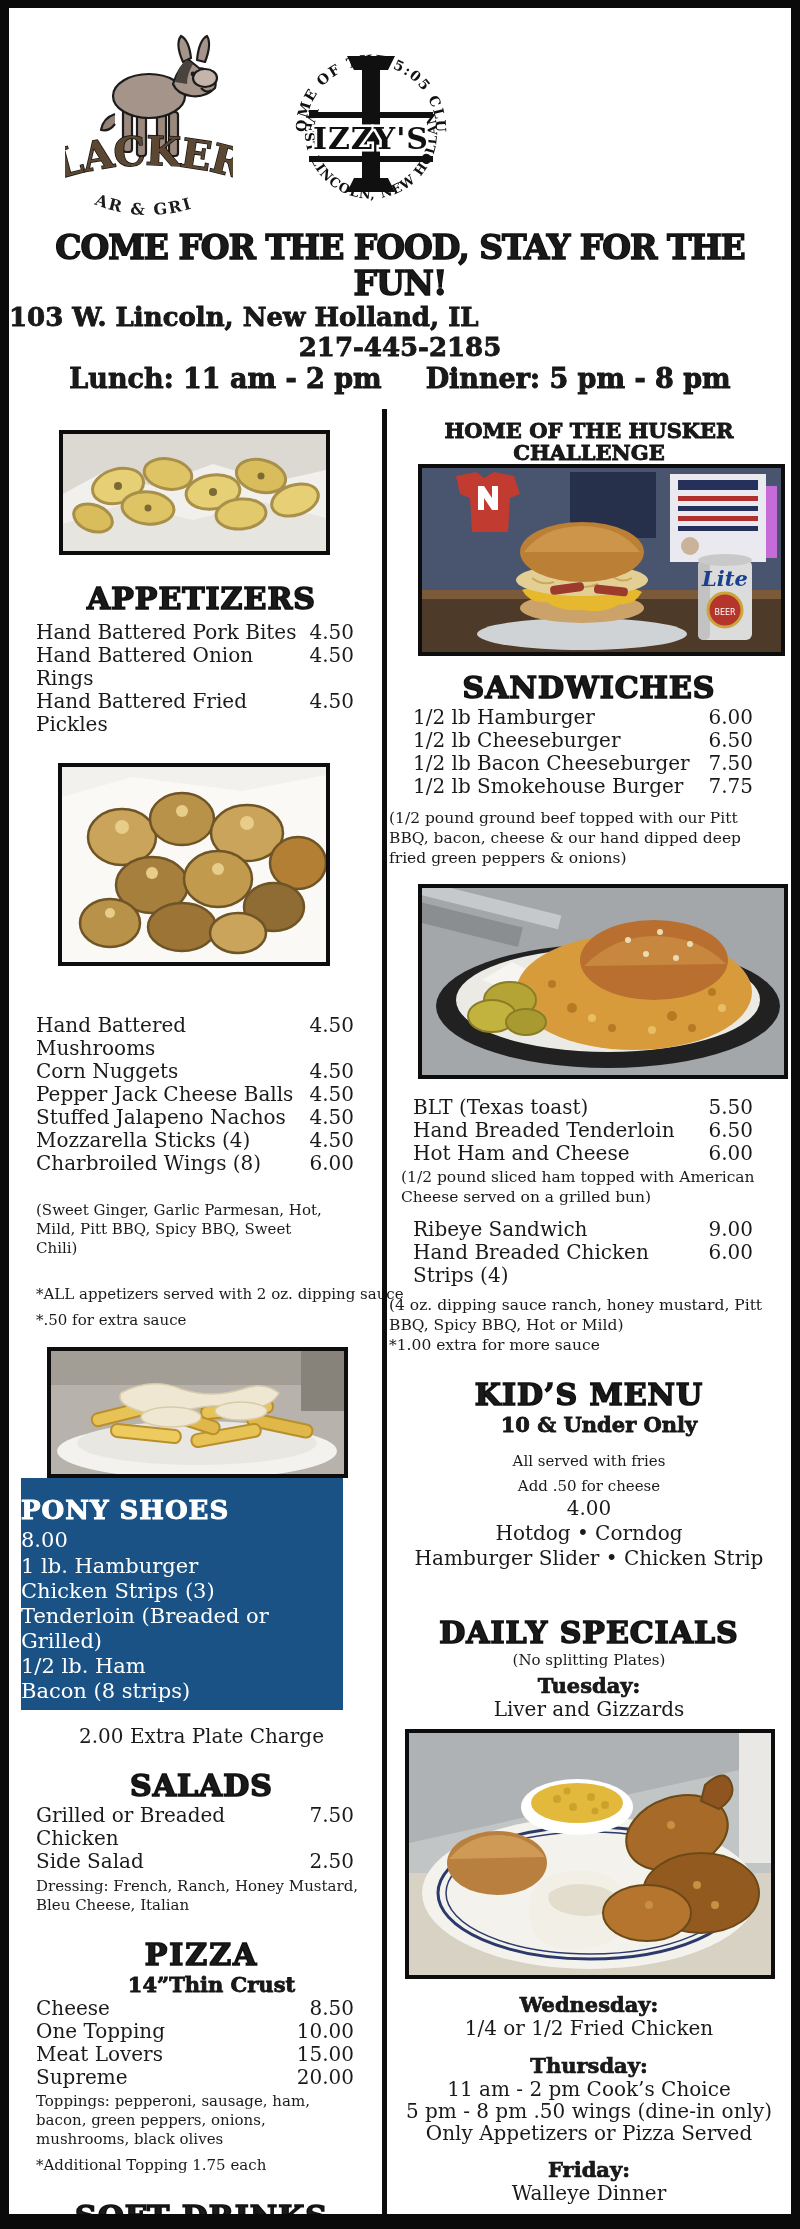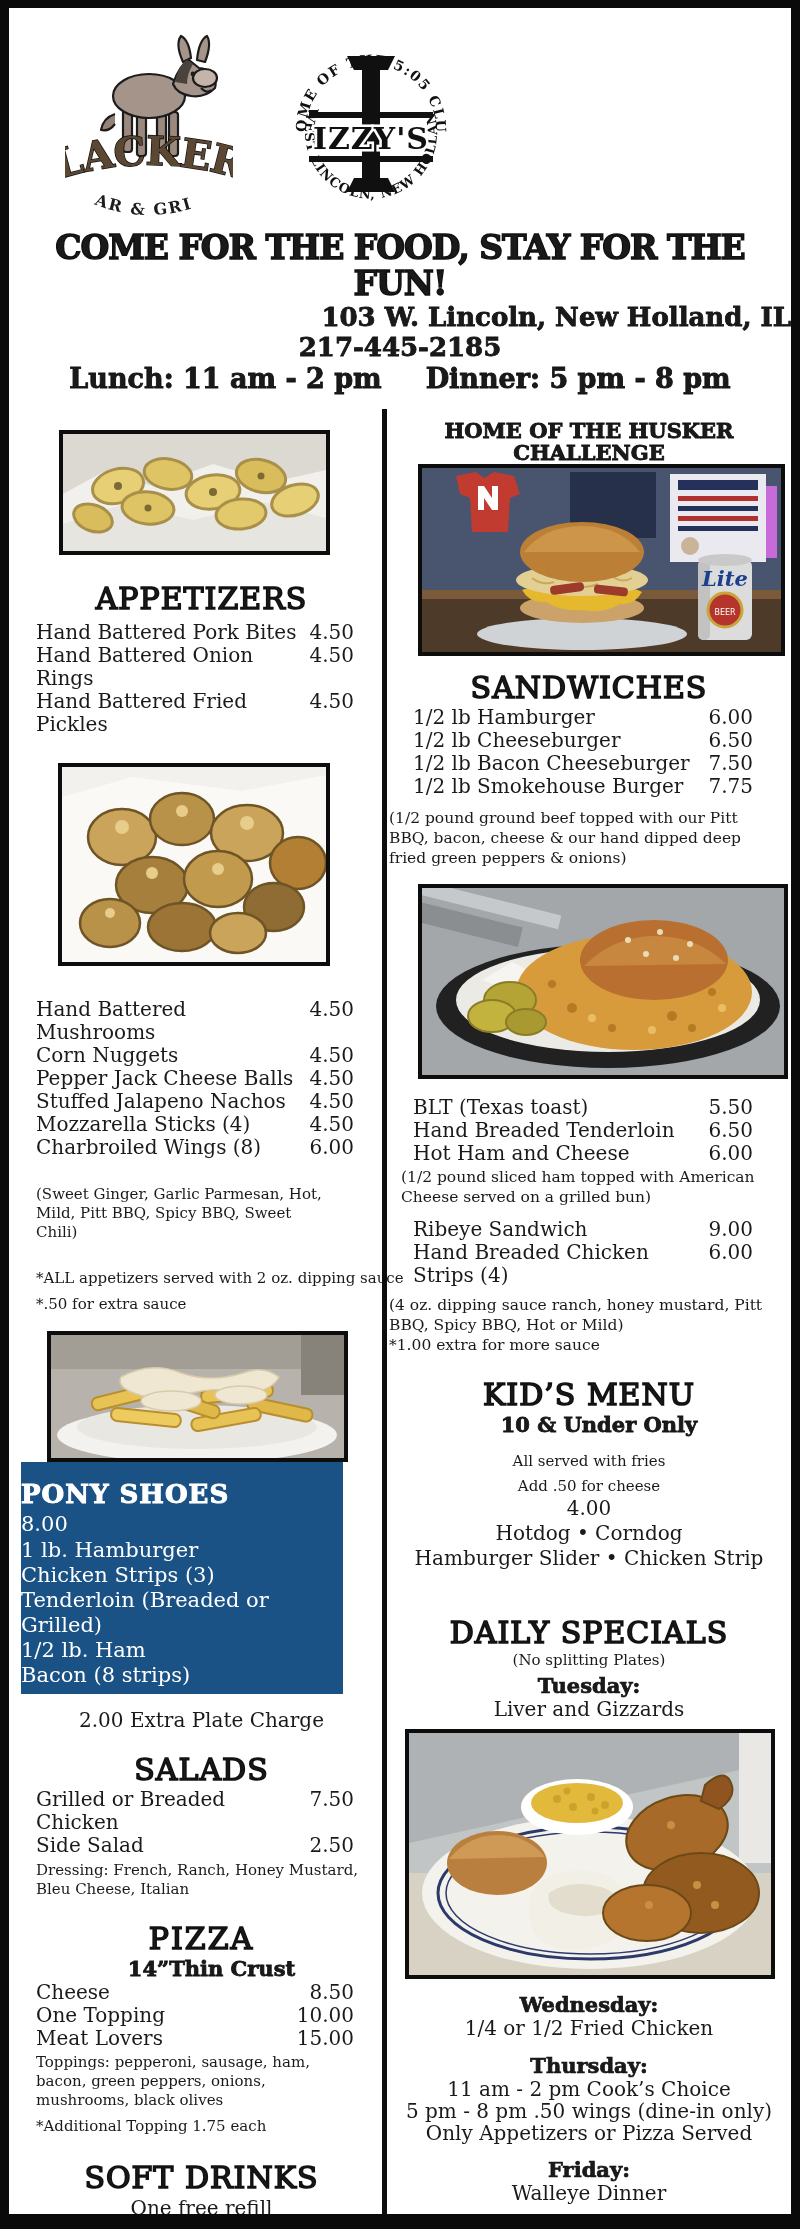--- a/index.html
+++ b/index.html
@@ -5,30 +5,30 @@
   html,body{margin:0;padding:0;background:#444;}
   .menu{position:relative;width:800px;height:2229px;margin:0 auto;background:#fff;
     border:9px solid #0a0a0a;border-top-width:8px;border-bottom-width:15px;box-sizing:border-box;
     font-family:"DejaVu Serif","Liberation Serif",serif;color:#1a1a1a;overflow:hidden;}
   
   .logo-row{display:flex;height:222px;}
   .slackers-logo{margin:10px 0 0 56px;}
   .izzys-logo{margin:4px 0 0 62px;}
   .tagline{font-size:33px;font-weight:bold;letter-spacing:-1px;-webkit-text-stroke:1.4px #111;
     text-align:center;line-height:36px;}
-  .addr{font-size:26px;font-weight:bold;-webkit-text-stroke:.8px #111;text-align:right;line-height:30px;}
+  .addr{font-size:26px;font-weight:bold;-webkit-text-stroke:.8px #111;text-align:left;line-height:30px;}
   .phone{font-size:26px;font-weight:bold;-webkit-text-stroke:.8px #111;text-align:center;line-height:30px;}
   .hours{font-size:27px;font-weight:bold;-webkit-text-stroke:.9px #111;text-align:center;line-height:33px;}
   .hours .gap{display:inline-block;width:44px;}
   
   .columns{display:flex;align-items:stretch;margin-top:14px;}
   .col-left{width:373px;box-sizing:border-box;padding-left:12px;}
   .col-right{flex:1;border-left:5px solid #0d0d0d;min-height:1840px;box-sizing:border-box;}
   
-  .h1{font-weight:normal;text-align:center;font-size:30px;line-height:36px;
+  .h1{font-weight:bold;text-align:center;font-size:30px;line-height:36px;
     -webkit-text-stroke:1.6px #111;letter-spacing:1px;}
   .h2{font-weight:bold;text-align:center;font-size:21px;line-height:24px;padding-left:20px;-webkit-text-stroke:.8px #111;}
   
   .rows{margin-left:15px;width:318px;}
   .row{display:flex;justify-content:space-between;font-size:20px;line-height:23px;}
   .row .price{margin-left:8px;}
   .note{font-size:15px;line-height:19px;}
   .center{text-align:center;}
   
   .photo{display:block;border:4px solid #0d0d0d;}
@@ -175,21 +175,21 @@
         <g fill="#e8cc8a">
           <circle cx="60" cy="60" r="7"></circle>
             <circle cx="120" cy="44" r="6"></circle>
             <circle cx="185" cy="56" r="7"></circle>
           <circle cx="90" cy="106" r="6"></circle>
             <circle cx="156" cy="102" r="6"></circle>
             <circle cx="48" cy="146" r="5"></circle>
         </g>
       </svg>
 
-      <div class="rows" style="margin-top:32px">
+      <div class="rows" style="margin-top:48px">
         <div class="row">
             <span>Hand Battered Mushrooms</span>
             <span class="price">4.50</span>
           </div>
         <div class="row">
             <span>Corn Nuggets</span>
             <span class="price">4.50</span>
           </div>
         <div class="row">
             <span>Pepper Jack Cheese Balls</span>
@@ -267,20 +267,24 @@
             <span>Cheese</span>
             <span class="price">8.50</span>
           </div>
         <div class="row">
             <span>One Topping</span>
             <span class="price">10.00</span>
           </div>
         <div class="row">
             <span>Meat Lovers</span>
             <span class="price">15.00</span>
+          </div>
+        <div class="row">
+            <span>Supreme</span>
+            <span class="price">20.00</span>
           </div>
       </div>
       <div class="note" style="margin:3px 0 0 15px;width:275px">Toppings: pepperoni, sausage, ham, bacon, green peppers, onions, mushrooms, black olives</div>
       <div class="note" style="margin:7px 0 0 15px">*Additional Topping 1.75 each</div>
 
       <div class="h1" style="margin-top:24px">SOFT DRINKS</div>
       <div style="font-size:20px;line-height:24px;text-align:center">One free refill</div>
 
     </div>
 

